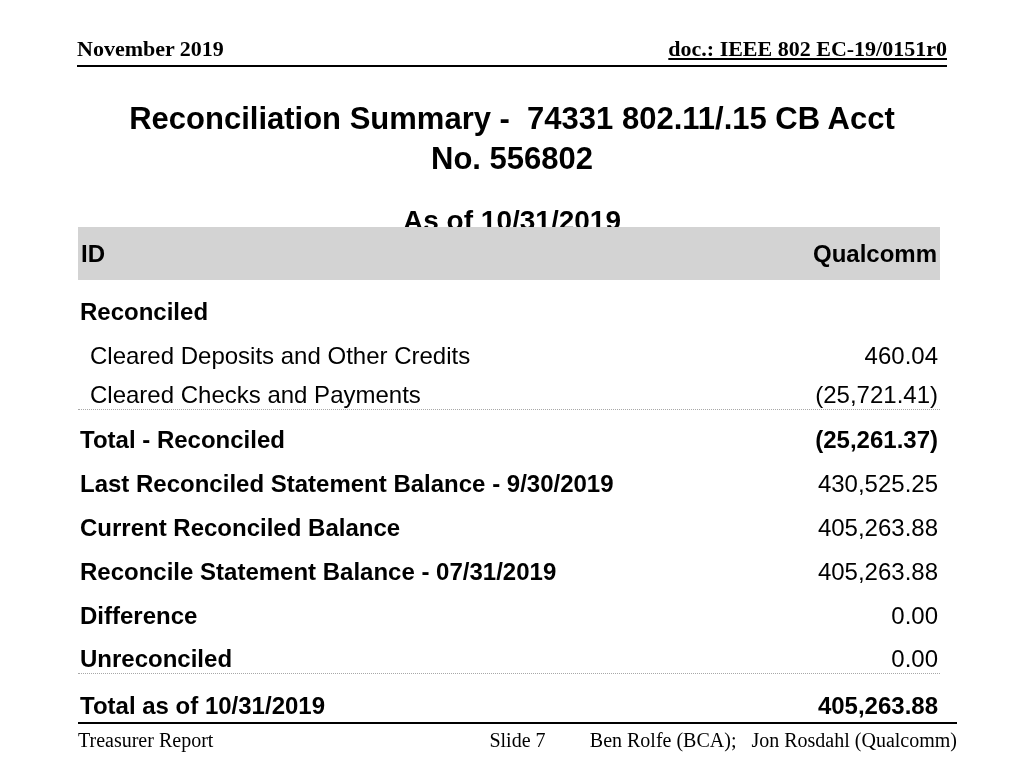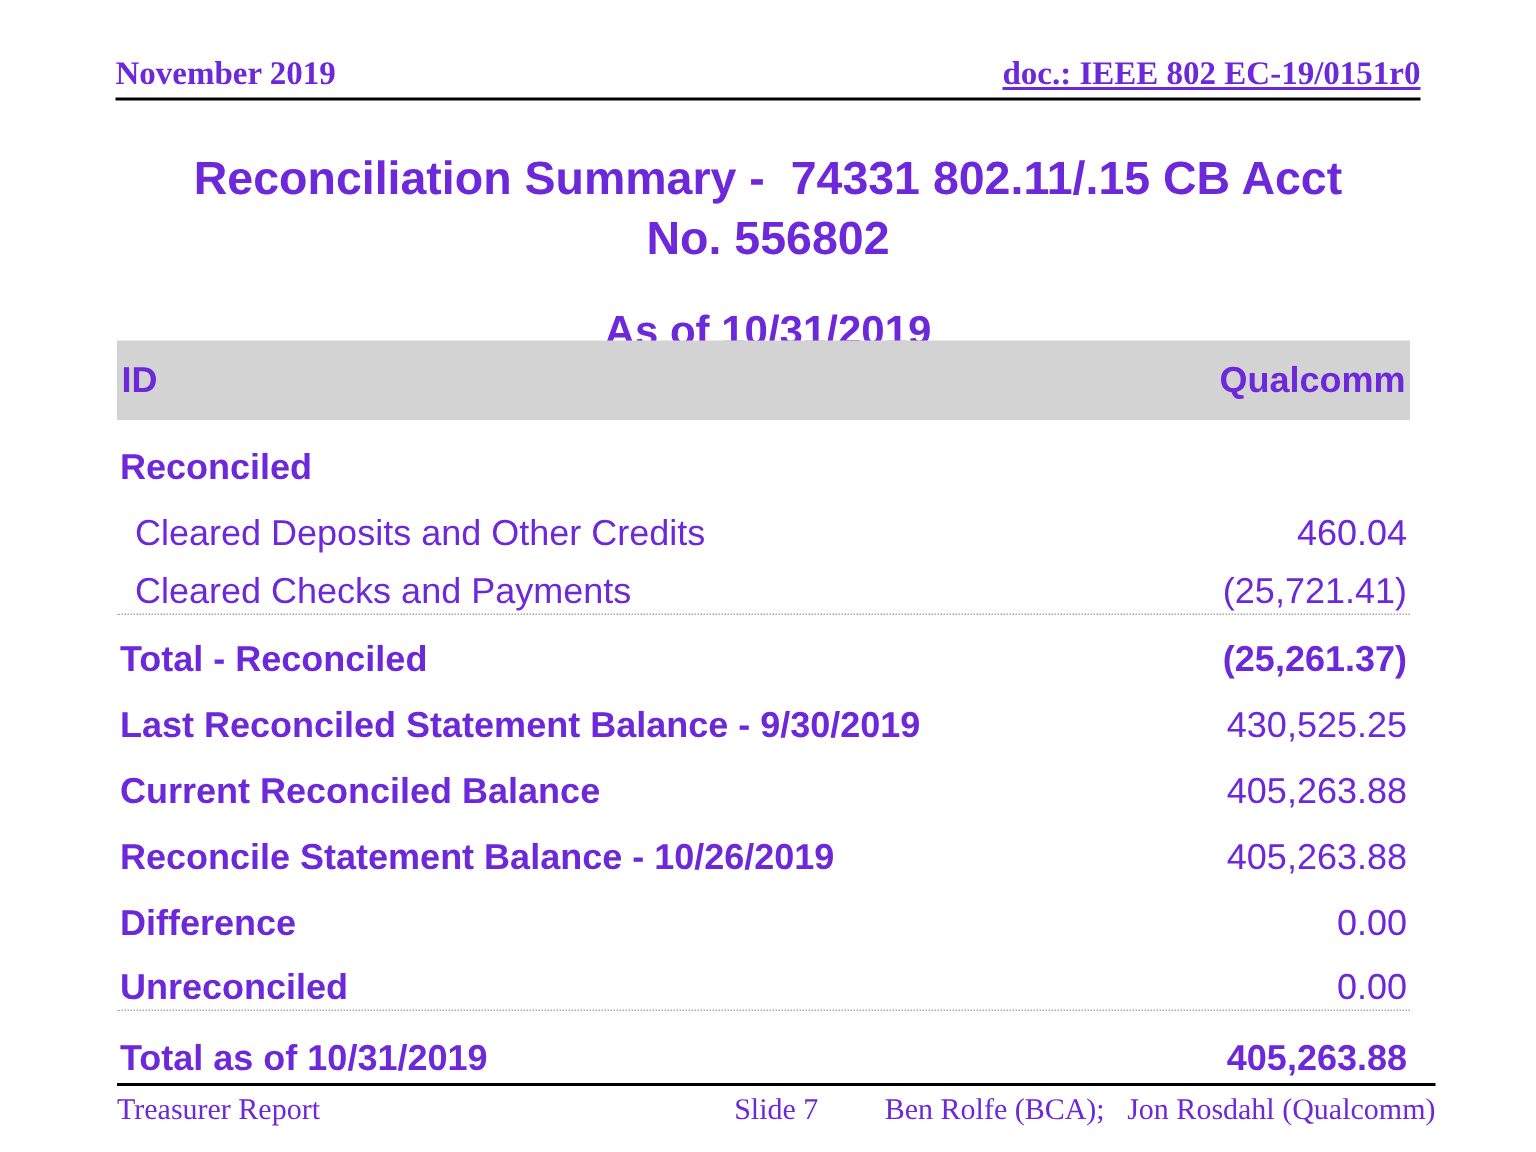--- a/index.html
+++ b/index.html
@@ -4,21 +4,21 @@
 <style>
   * { margin: 0; padding: 0; box-sizing: border-box; }
   html, body { background: #888; }
   .slide {
     position: relative;
     width: 1024px;
     height: 768px;
     background: #ffffff;
     overflow: hidden;
     font-family: "Liberation Sans", "DejaVu Sans", sans-serif;
-    color: #6d28d9;
+    color: #000000;
     margin: 0 auto;
     padding-left: 48px;
   }
 
   
   .header {
     position: absolute;
     left: 77px;
     top: 36px;
     width: 870px;
@@ -142,21 +142,21 @@
         </div>
         <div class="trow info">
           <span class="cell-label">Last Reconciled Statement Balance - 9/30/2019</span>
           <span class="cell-value">430,525.25</span>
         </div>
         <div class="trow info">
           <span class="cell-label">Current Reconciled Balance</span>
           <span class="cell-value">405,263.88</span>
         </div>
         <div class="trow info">
-          <span class="cell-label">Reconcile Statement Balance - 10/26/2019</span>
+          <span class="cell-label">Reconcile Statement Balance - 07/31/2019</span>
           <span class="cell-value">405,263.88</span>
         </div>
         <div class="trow info">
           <span class="cell-label">Difference</span>
           <span class="cell-value">0.00</span>
         </div>
         <div class="trow info sep">
           <span class="cell-label">Unreconciled</span>
           <span class="cell-value">0.00</span>
         </div>

